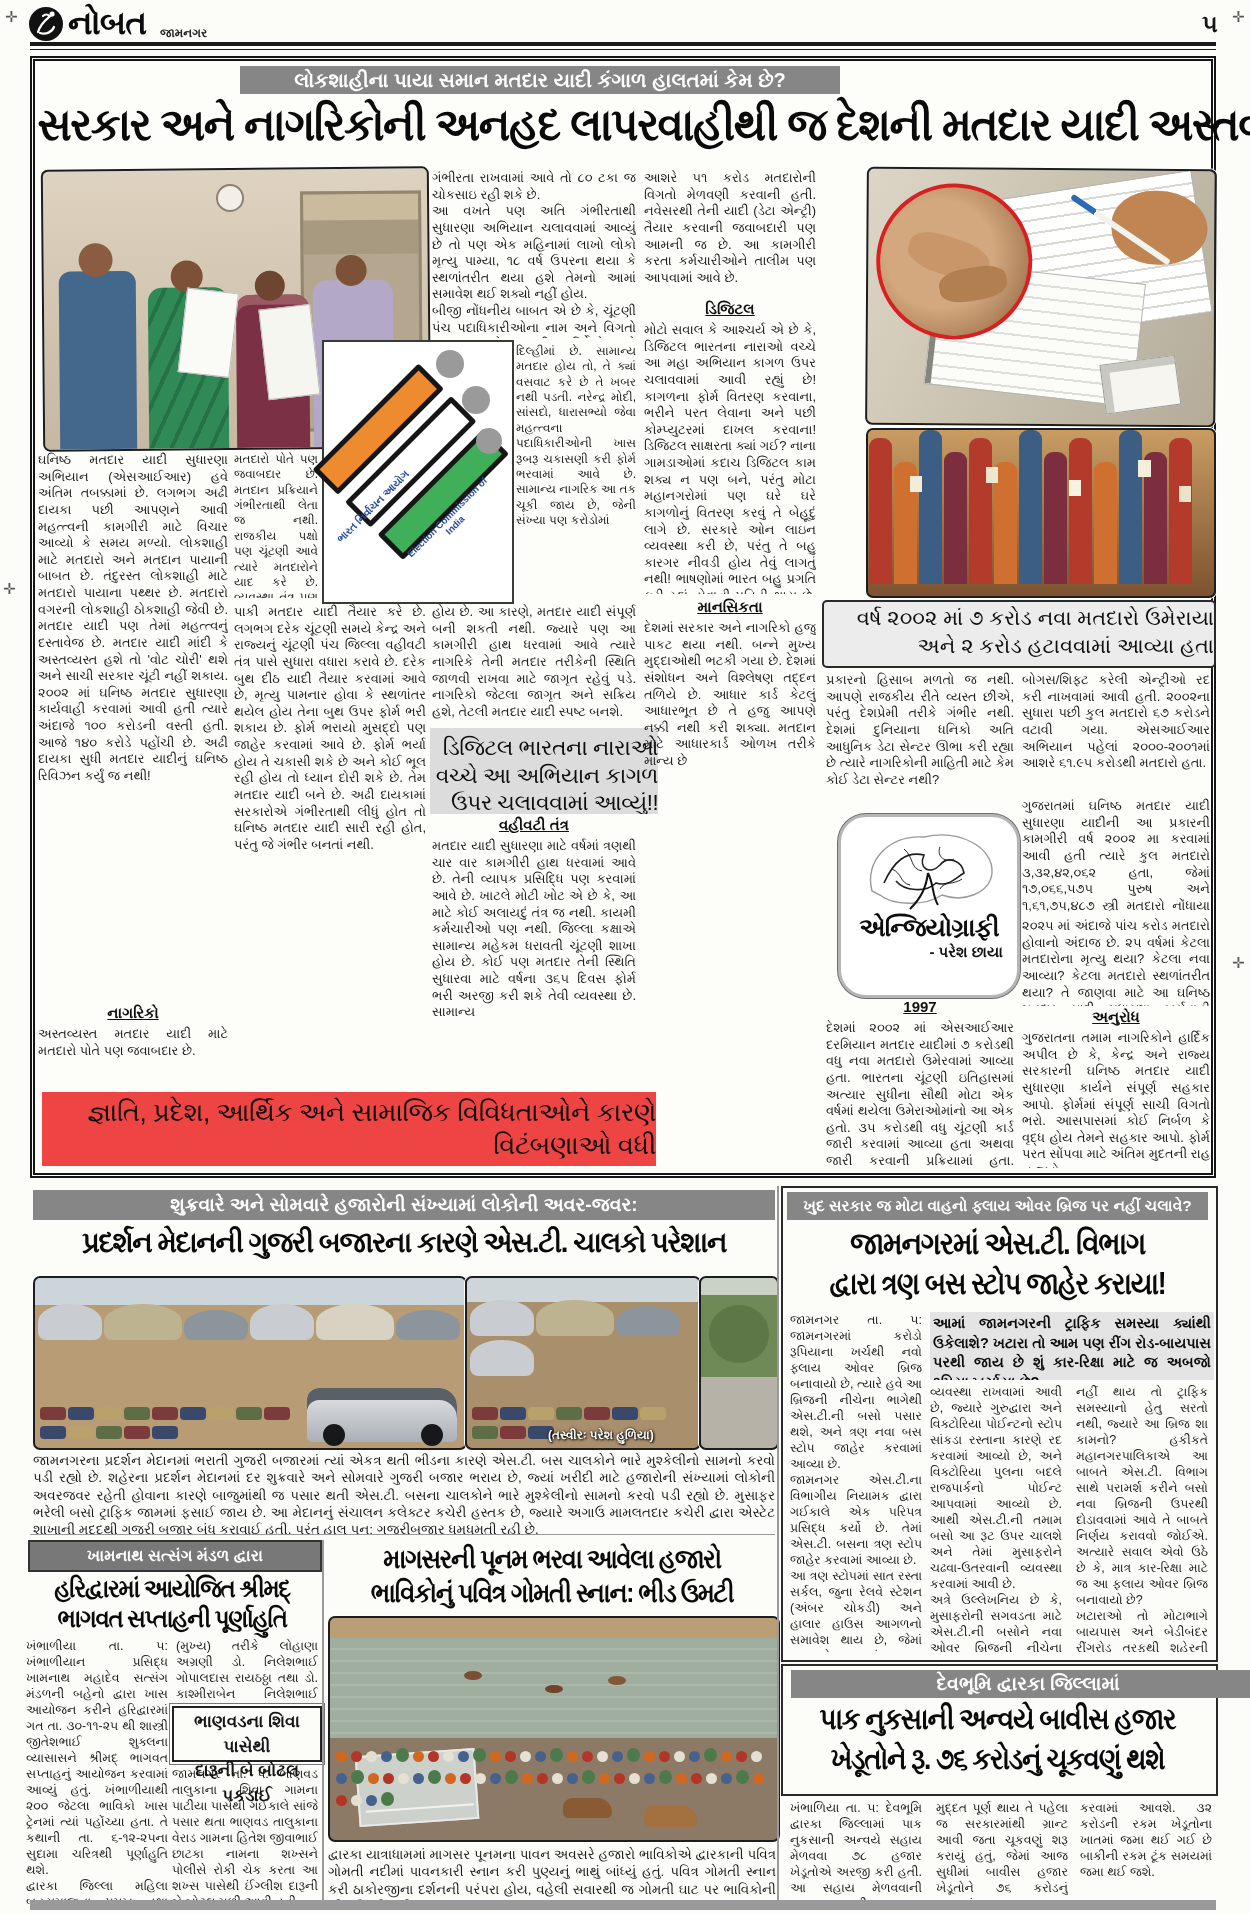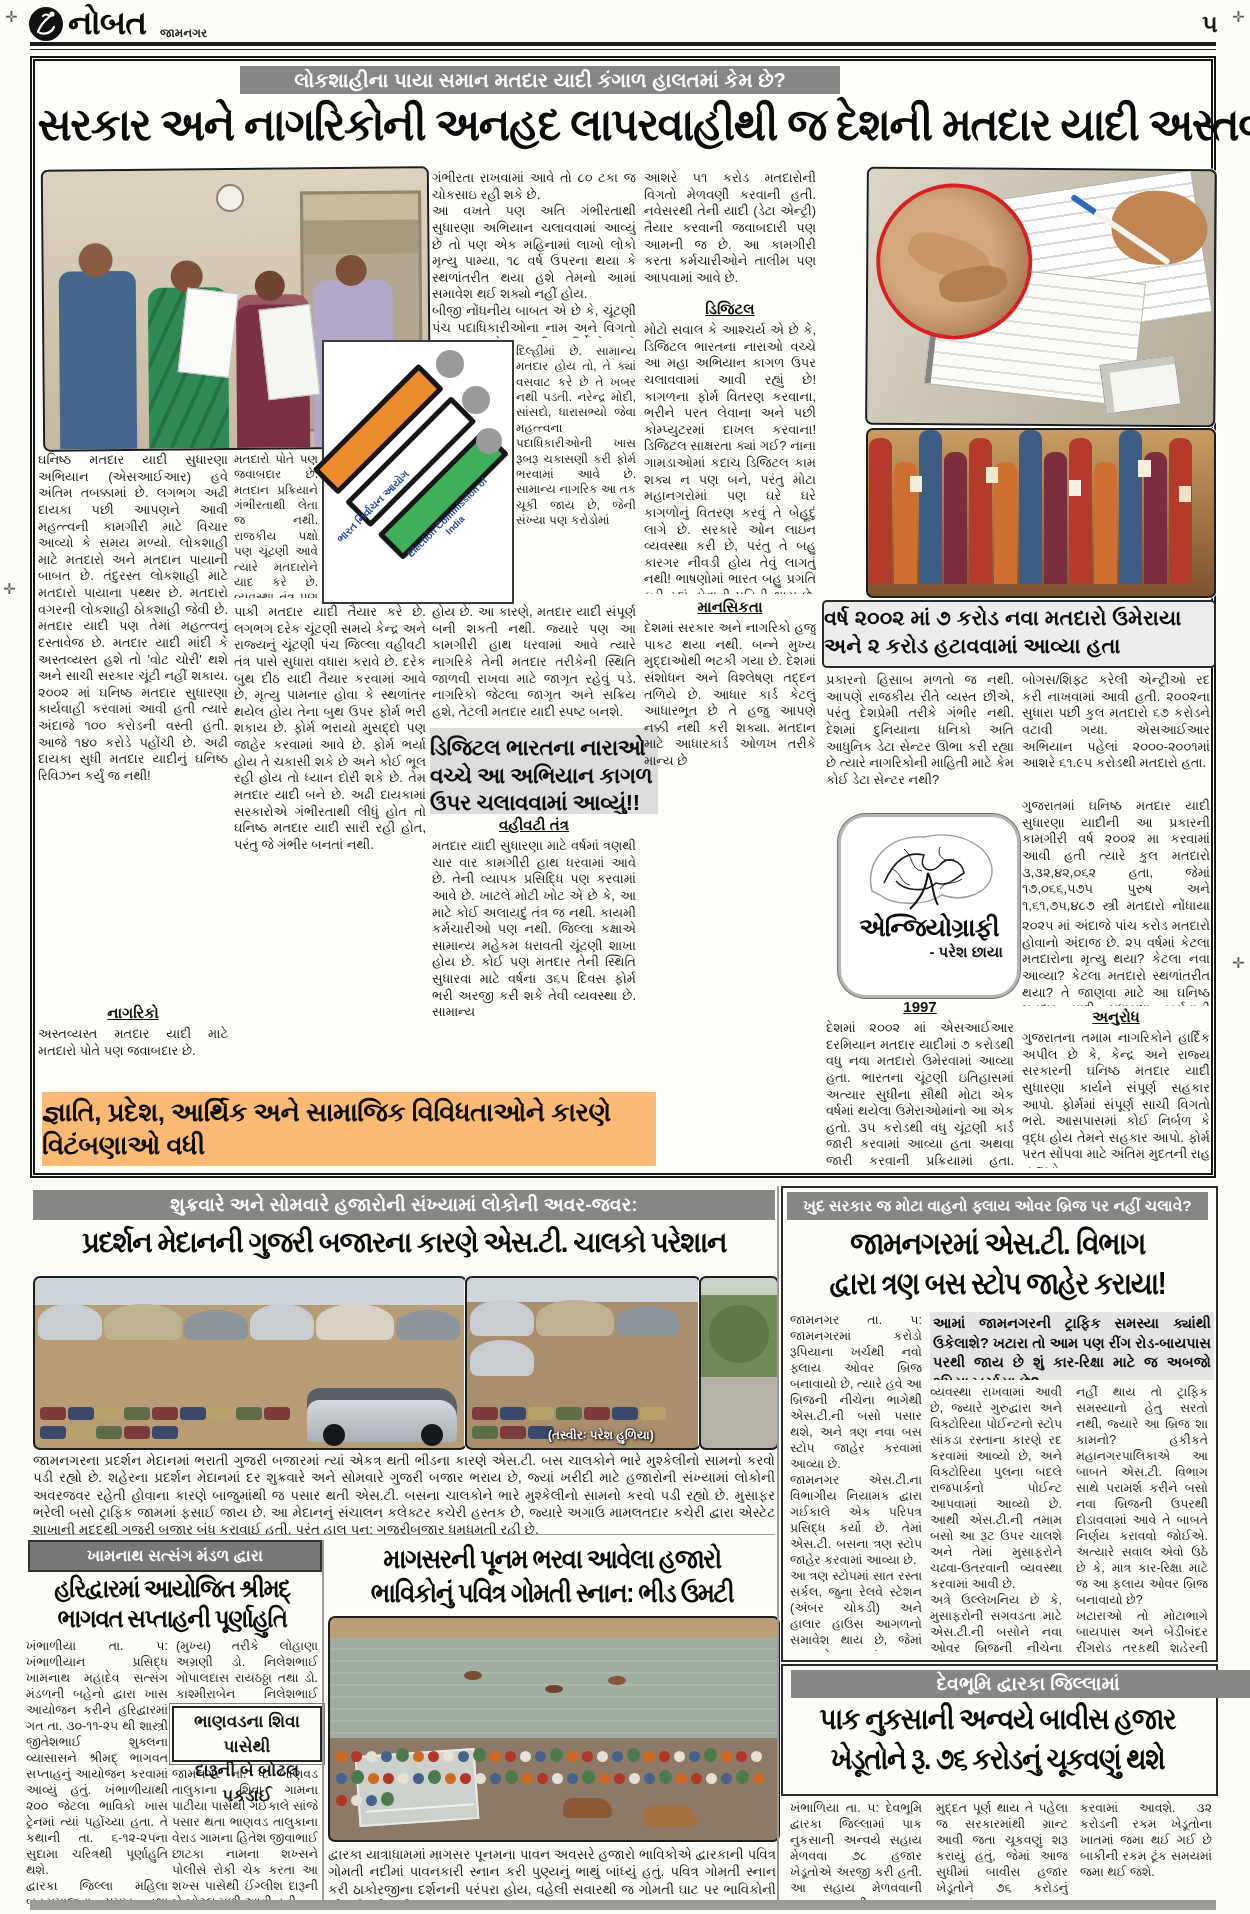--- a/index.html
+++ b/index.html
@@ -4,21 +4,21 @@
 <style>
   html,body{margin:0;padding:0;background:#e8e8e4;}
   .page{position:relative;width:1250px;height:1914px;background:#fcfcf9;margin:0 auto;
         font-family:"Liberation Sans","DejaVu Sans",sans-serif;color:#161616;overflow:hidden;}
   .abs{position:absolute;}
   .body{font-size:13px;line-height:1.28;text-align:justify;overflow:hidden;color:#1a1a1a;}
   .prelined{white-space:pre-line;}
   .shead{font-weight:900;text-align:center;text-decoration:underline;font-size:15px;color:#101010;}
   .kickbar{background:#868686;color:#fff;font-weight:900;text-align:center;overflow:hidden;white-space:nowrap;}
   .headline{font-weight:900;color:#0a0a0a;text-align:center;white-space:nowrap;letter-spacing:-1.5px;}
-  .graybox{background:#dcdcdc;color:#0d0d0d;font-weight:700;text-align:left;overflow:hidden;}
+  .graybox{background:#dcdcdc;color:#0d0d0d;font-weight:400;text-align:right;overflow:hidden;}
   .photoframe{border:2px solid #1d1d1d;border-radius:7px;overflow:hidden;box-shadow:0 0 0 1px #fff;}
   .vrule{background:#9a9a9a;width:2px;}
   .hrule{background:#1a1a1a;}
   .regmark{color:#555;font-size:15px;}
   
   .qp{display:inline-block;width:23px;border-radius:9px 9px 0 0;margin:0 1px;vertical-align:bottom;height:70%;background:#a35030;}
   .qp:nth-of-type(4n+1){height:88%;background:#b43a2c;}
   .qp:nth-of-type(4n+2){height:74%;background:#cf7030;}
   .qp:nth-of-type(4n+3){height:93%;background:#3c5e84;}
   .qp:nth-of-type(4n){height:80%;background:#7c2e3e;}
@@ -161,21 +161,21 @@
   <div class="abs shead" style="left:826px;top:998px;width:188px">1997</div>
   <div class="abs body" style="left:826px;top:1020px;width:188px;height:150px">દેશમાં ૨૦૦૨ માં એસઆઈઆર દરમિયાન મતદાર યાદીમાં ૭ કરોડથી વધુ નવા મતદારો ઉમેરવામાં આવ્યા હતા. ભારતના ચૂંટણી ઇતિહાસમાં અત્યાર સુધીના સૌથી મોટા એક વર્ષમાં થયેલા ઉમેરાઓમાંનો આ એક હતો. ૩૫ કરોડથી વધુ ચૂંટણી કાર્ડ જારી કરવામાં આવ્યા હતા અથવા જારી કરવાની પ્રક્રિયામાં હતા. મોટાભાગના રાજ્યોમાં ફોટોગ્રાફી કવરેજ ૮૫-૯૦% થી વધુ સુધી પહોંચ્યું. મોટી સંખ્યામાં ડુપ્લિકેટ, શિફ્ટ અને મૃત મતદારો દૂર કરવામાં આવ્યા હતા. આશરે બે કરોડ</div>
 
   <div class="abs body" style="left:1022px;top:672px;width:188px;height:124px">બોગસ/શિફ્ટ કરેલી એન્ટ્રીઓ રદ કરી નાખવામાં આવી હતી. ૨૦૦૨ના સુધારા પછી કુલ મતદારો ૬૭ કરોડને વટાવી ગયા. એસઆઈઆર અભિયાન પહેલાં ૨૦૦૦-૨૦૦૧માં આશરે ૬૧.૯૫ કરોડથી મતદારો હતા.</div>
   <div class="abs body" style="left:1022px;top:798px;width:188px;height:118px">ગુજરાતમાં ઘનિષ્ઠ મતદાર યાદી સુધારણા યાદીની આ પ્રકારની કામગીરી વર્ષ ૨૦૦૨ મા કરવામાં આવી હતી ત્યારે કુલ મતદારો ૩,૩૨,૪૨,૦૬૨ હતા, જેમાં ૧૭,૦૬૬,૫૭૫ પુરુષ અને ૧,૬૧,૭૫,૪૮૭ સ્ત્રી મતદારો નોંધાયા હતા.</div>
   <div class="abs body" style="left:1022px;top:918px;width:188px;height:88px">૨૦૨૫ માં અંદાજે પાંચ કરોડ મતદારો હોવાનો અંદાજ છે. ૨૫ વર્ષમાં કેટલા મતદારોના મૃત્યુ થયા? કેટલા નવા આવ્યા? કેટલા મતદારો સ્થળાંતરીત થયા? તે જાણવા માટે આ ઘનિષ્ઠ મતદાર યાદી સુધારણા કાર્યવાહી કરવામાં આવી રહી છે.</div>
   <div class="abs shead" style="left:1022px;top:1008px;width:188px">અનુરોધ</div>
   <div class="abs body prelined" style="left:1022px;top:1030px;width:188px;height:138px">ગુજરાતના તમામ નાગરિકોને હાર્દિક અપીલ છે કે, કેન્દ્ર અને રાજ્ય સરકારની ઘનિષ્ઠ મતદાર યાદી સુધારણા કાર્યને સંપૂર્ણ સહકાર આપો. ફોર્મમાં સંપૂર્ણ સાચી વિગતો ભરો. આસપાસમાં કોઈ નિર્બળ કે વૃદ્ધ હોય તેમને સહકાર આપો. ફોર્મ પરત સોંપવા માટે અંતિમ મુદતની રાહ ન જુવો.
 'નોબત'ના વાચકો અને ચાહકોને આ રાષ્ટ્રીય ઝુંબેશમાં સહયોગ આપવા હાર્દિક અનુરોધ છે.</div>
 
-  <div class="abs graybox" style="left:42px;top:1092px;width:614px;height:70px;background:#fdba74;font-size:26px;line-height:1.25;padding-top:4px;letter-spacing:-.5px">જ્ઞાતિ, પ્રદેશ, આર્થિક અને સામાજિક વિવિધતાઓને કારણે વિટંબણાઓ વધી</div>
+  <div class="abs graybox" style="left:42px;top:1092px;width:614px;height:70px;background:#ef4444;font-size:26px;line-height:1.25;padding-top:4px;letter-spacing:-.5px">જ્ઞાતિ, પ્રદેશ, આર્થિક અને સામાજિક વિવિધતાઓને કારણે વિટંબણાઓ વધી</div>
 
   <div class="abs kickbar" style="left:33px;top:1190px;width:742px;height:30px;font-size:19px;line-height:30px">શુક્રવારે અને સોમવારે હજારોની સંખ્યામાં લોકોની અવર-જવર:</div>
   <div class="abs headline" style="left:33px;top:1226px;width:742px;font-size:29px;transform:scaleX(.95);transform-origin:center">પ્રદર્શન મેદાનની ગુજરી બજારના કારણે એસ.ટી. ચાલકો પરેશાન</div>
 
   <div class="abs photoframe" style="left:33px;top:1276px;width:430px;height:170px;background:linear-gradient(#ccd5da 0 16%,#b79c76 16%)">
     <div class="abs" style="left:2px;top:14%;width:100%"><i class="um"></i><i class="um"></i><i class="um"></i><i class="um"></i><i class="um"></i><i class="um"></i></div>
     <div class="abs" style="left:4px;bottom:4px;width:60%"><i class="pile"></i><i class="pile"></i><i class="pile"></i><i class="pile"></i><i class="pile"></i><i class="pile"></i><i class="pile"></i><i class="pile"></i><i class="pile"></i><i class="pile"></i><i class="pile"></i><i class="pile"></i><i class="pile"></i><i class="pile"></i></div>
     <span class="abs" style="right:8px;bottom:6px;width:150px;height:54px;background:linear-gradient(#e3e6e9,#aab0b6);border-radius:12px 18px 5px 5px;box-shadow:inset 0 12px 0 #5a6066"></span>
     <span class="abs" style="right:22px;bottom:2px;width:22px;height:22px;border-radius:50%;background:#16181a"></span>
     <span class="abs" style="right:120px;bottom:2px;width:22px;height:22px;border-radius:50%;background:#16181a"></span>

